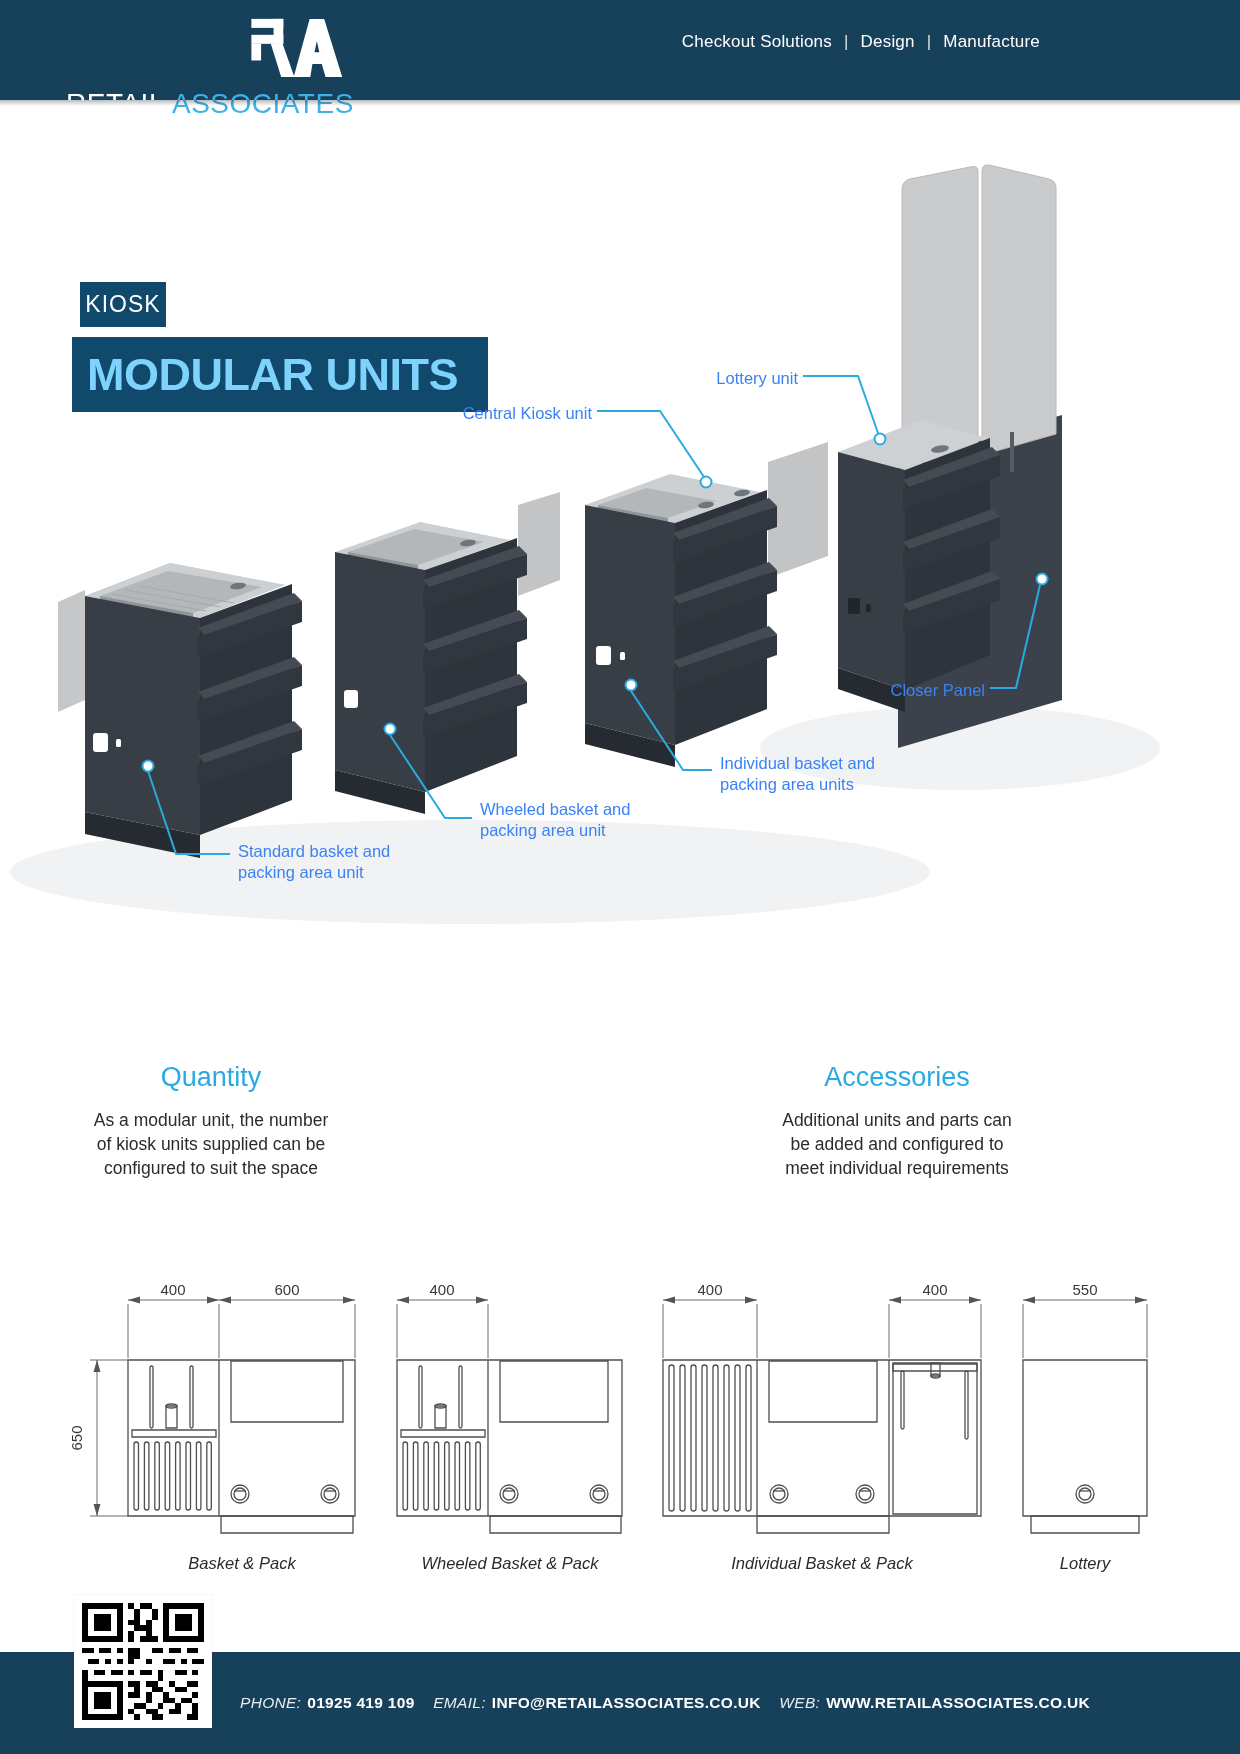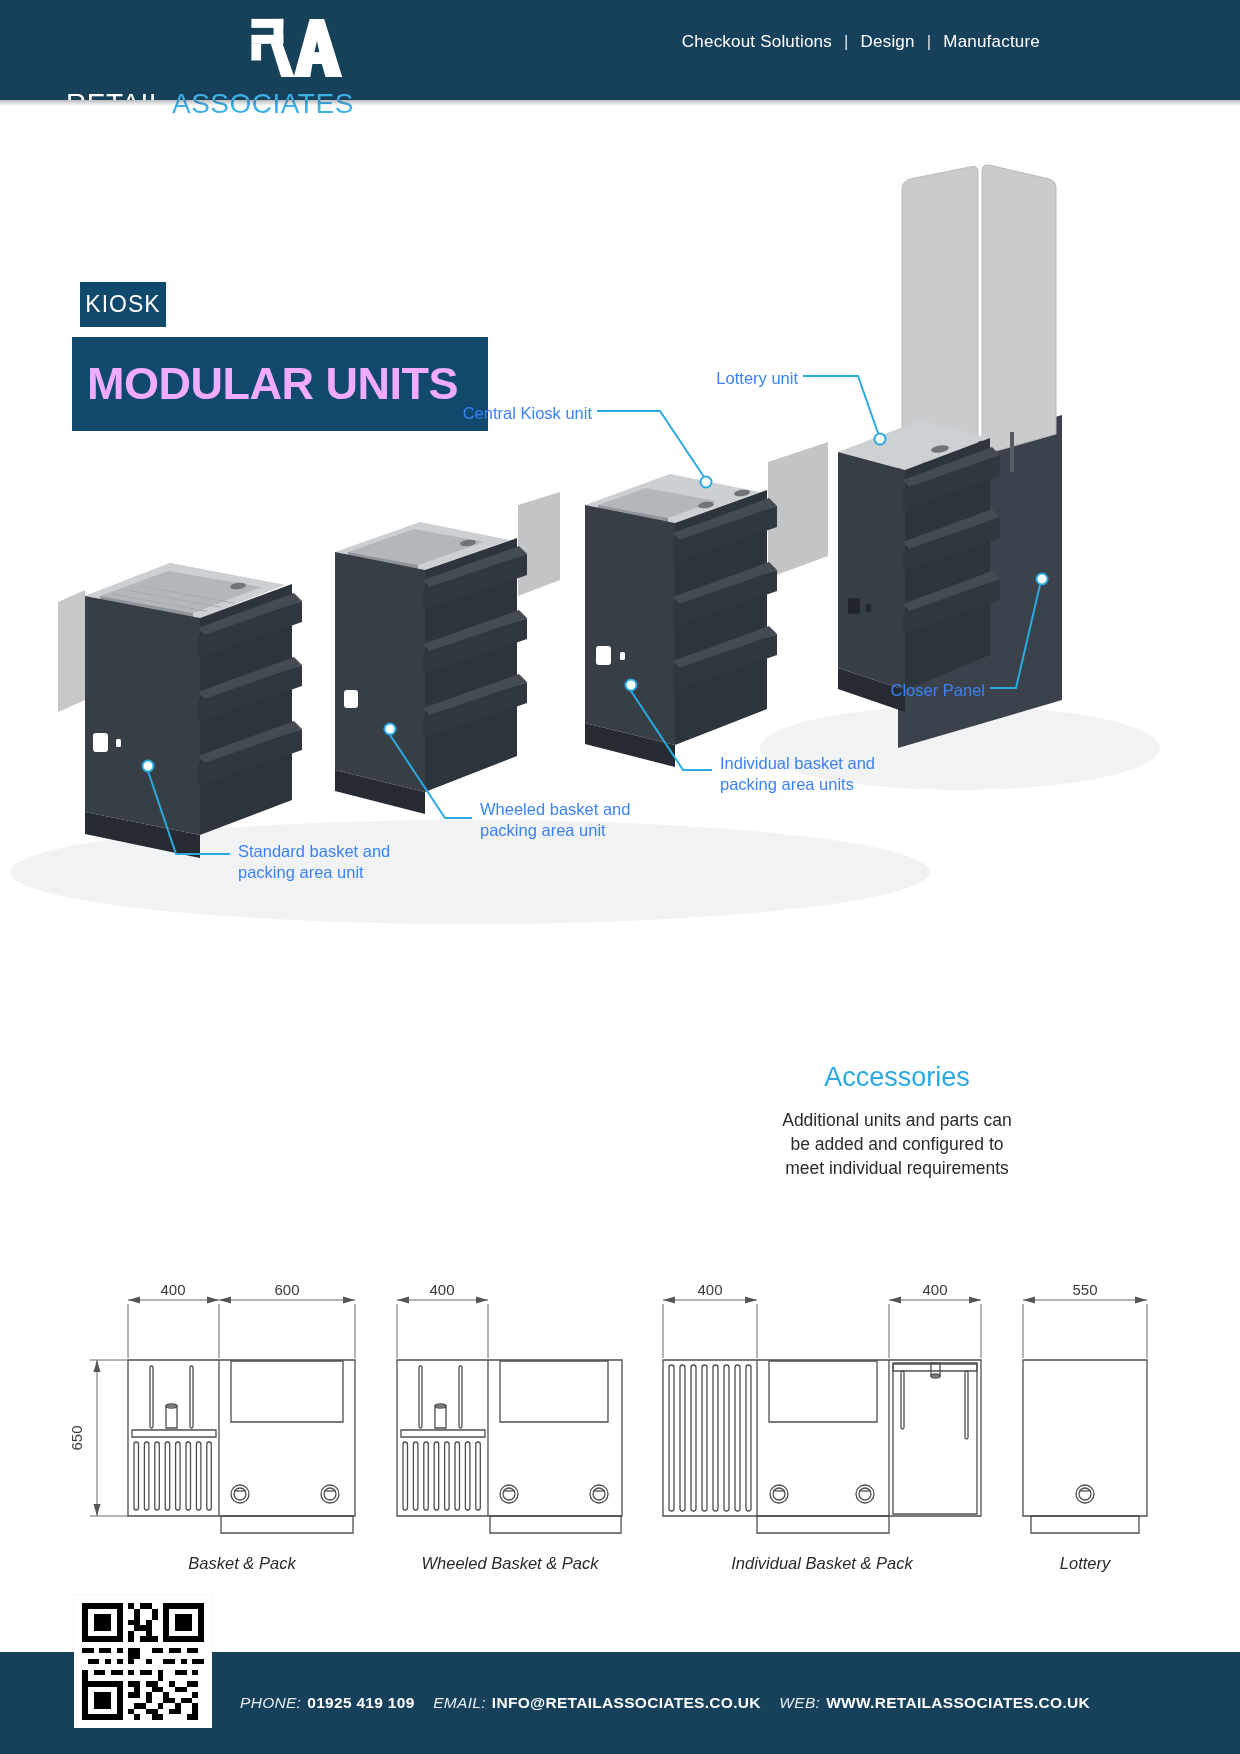--- a/index.html
+++ b/index.html
@@ -22,22 +22,22 @@
   .brand-text{font-size:28px;letter-spacing:.5px;line-height:1;padding-bottom:4px;white-space:nowrap;}
   .brand-text .primary{color:#ffffff;}
   .brand-text .secondary{color:#3EB1E8;margin-left:7px;}
   .tagline{position:absolute;right:200px;top:0;height:83px;display:flex;align-items:center;
     color:#fff;font-size:17px;letter-spacing:.2px;white-space:nowrap;}
   .tagline .sep{padding:0 12px;color:rgba(255,255,255,.85);font-weight:300;}
 
   
   .kicker-box{position:absolute;left:80px;top:282px;width:86px;height:45px;background:var(--brand-panel);
     color:#fff;font-size:23px;letter-spacing:1px;display:flex;align-items:center;justify-content:center;}
-  .heading-box{position:absolute;left:72px;top:337px;width:416px;height:94px;background:var(--brand-panel);
-    color:#f0abfc;font-size:45px;font-weight:700;letter-spacing:-.5px;display:flex;align-items:center;padding-left:15px;}
+  .heading-box{position:absolute;left:72px;top:337px;width:416px;height:75px;background:var(--brand-panel);
+    color:#7dd3fc;font-size:45px;font-weight:700;letter-spacing:-.5px;display:flex;align-items:center;padding-left:15px;}
 
   
   .hero-svg{position:absolute;left:0;top:120px;width:1240px;height:820px;}
   .callout-label{position:absolute;font-size:16.5px;line-height:1.3;color:#3b82f6;white-space:pre-line;}
   .callout-label.right{text-align:right;}
 
   
   .feature{position:absolute;width:330px;text-align:center;}
   .feature h3{color:var(--accent);font-size:27px;font-weight:400;margin-bottom:16px;}
   .feature p{font-size:17.5px;line-height:1.36;white-space:pre-line;color:var(--text-dark);}
@@ -213,20 +213,26 @@
   <div class="callout-label right" style="left:618px;top:368px;width:180px;">Lottery unit</div>
   <div class="callout-label right" style="left:412px;top:403px;width:180px;">Central Kiosk unit</div>
   <div class="callout-label right" style="left:805px;top:680px;width:180px;">Closer Panel</div>
   <div class="callout-label" style="left:720px;top:753px;width:180px;">Individual basket and
 packing area units</div>
   <div class="callout-label" style="left:480px;top:799px;width:170px;">Wheeled basket and
 packing area unit</div>
   <div class="callout-label" style="left:238px;top:841px;width:170px;">Standard basket and
 packing area unit</div>
 
+  <div class="feature" style="left:46px;top:1062px;">
+    <h3>Quantity</h3>
+    <p>As a modular unit, the number
+of kiosk units supplied can be
+configured to suit the space</p>
+  </div>
   <div class="feature" style="left:389px;top:1062px;">
   </div>
   <div class="feature" style="left:732px;top:1062px;">
     <h3>Accessories</h3>
     <p>Additional units and parts can
 be added and configured to
 meet individual requirements</p>
   </div>
 
   <svg class="drawings-svg" viewBox="0 1270 1240 325" aria-hidden="true">

